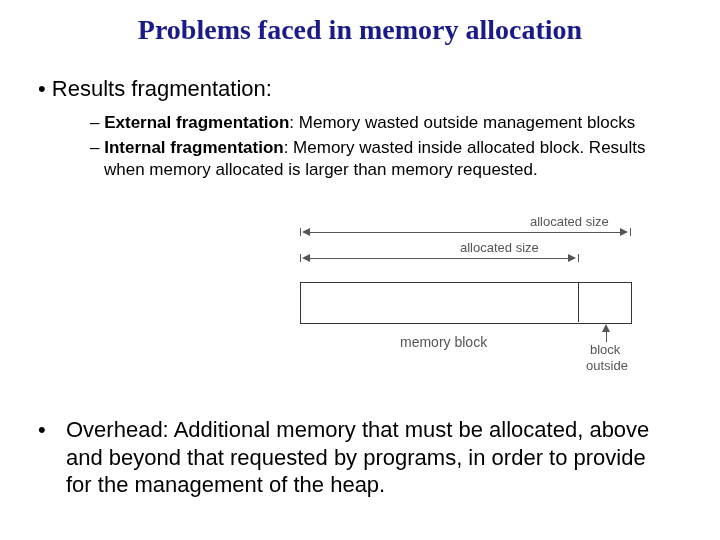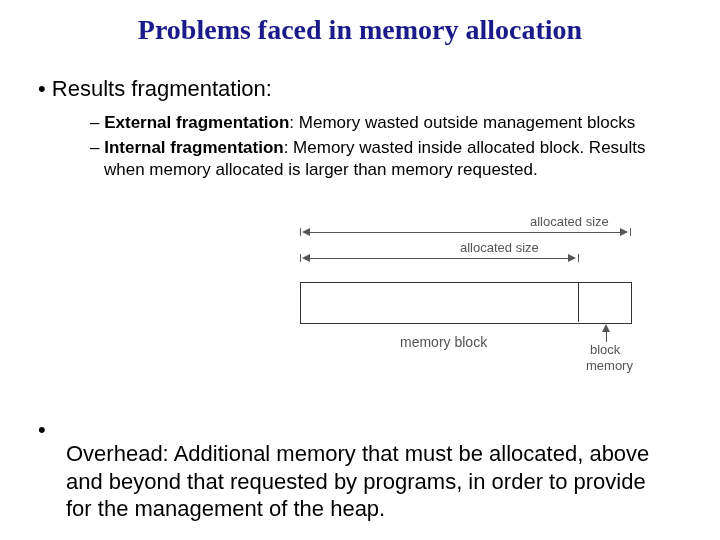--- a/index.html
+++ b/index.html
@@ -64,21 +64,20 @@
     font-size: 22px;
     line-height: 1.25;
   }
   .body-l1 .bullet-mark {
     position: absolute;
     left: 0;
   }
   .body-l1 .text {
     display: block;
     padding-left: 28px;
-    margin-top: 24px;
   }
 
   
   .diagram {
     position: absolute;
     left: 290px;
     top: 224px;
     width: 380px;
     height: 160px;
     color: #444;
@@ -160,21 +159,21 @@
     <div class="tick" style="left:288px; top:30px;"></div>
     <div class="lbl" style="left:170px; top:16px;">allocated size</div>
 
     <div class="mem-outer" style="left:10px; top:58px; width:330px; height:40px;"></div>
     <div class="mem-inner-divider" style="left:288px; top:58px; height:40px;"></div>
     <div class="mem-label" style="left:110px; top:70px;margin-top:40px;">memory block</div>
 
     <div class="arr-line" style="left:316px; top:108px; width:0; border-top:none; border-left:1px solid #555; height:10px;"></div>
     <div style="position:absolute; left:312px; top:100px; width:0;height:0;border-left:4px solid transparent;border-right:4px solid transparent;border-bottom:8px solid #555;"></div>
     <div class="lbl" style="left:300px; top:118px;">block</div>
-    <div class="lbl" style="left:296px; top:134px;">memory</div>
+    <div class="lbl" style="left:296px; top:134px;">outside</div>
   </div>
 
   <div class="body-l1" style="top:416px;">
     <span class="bullet-mark">•</span>
     <span class="text">Overhead: Additional memory that must be allocated, above and beyond that requested by programs, in order to provide for the management of the heap.</span>
   </div>
 
 </div>
 
 </body></html>

